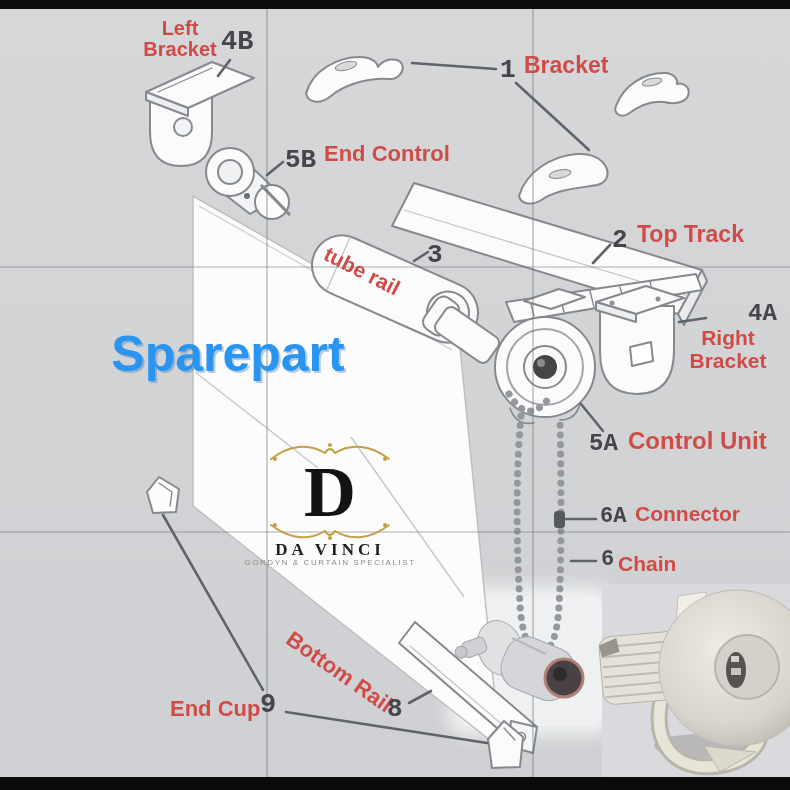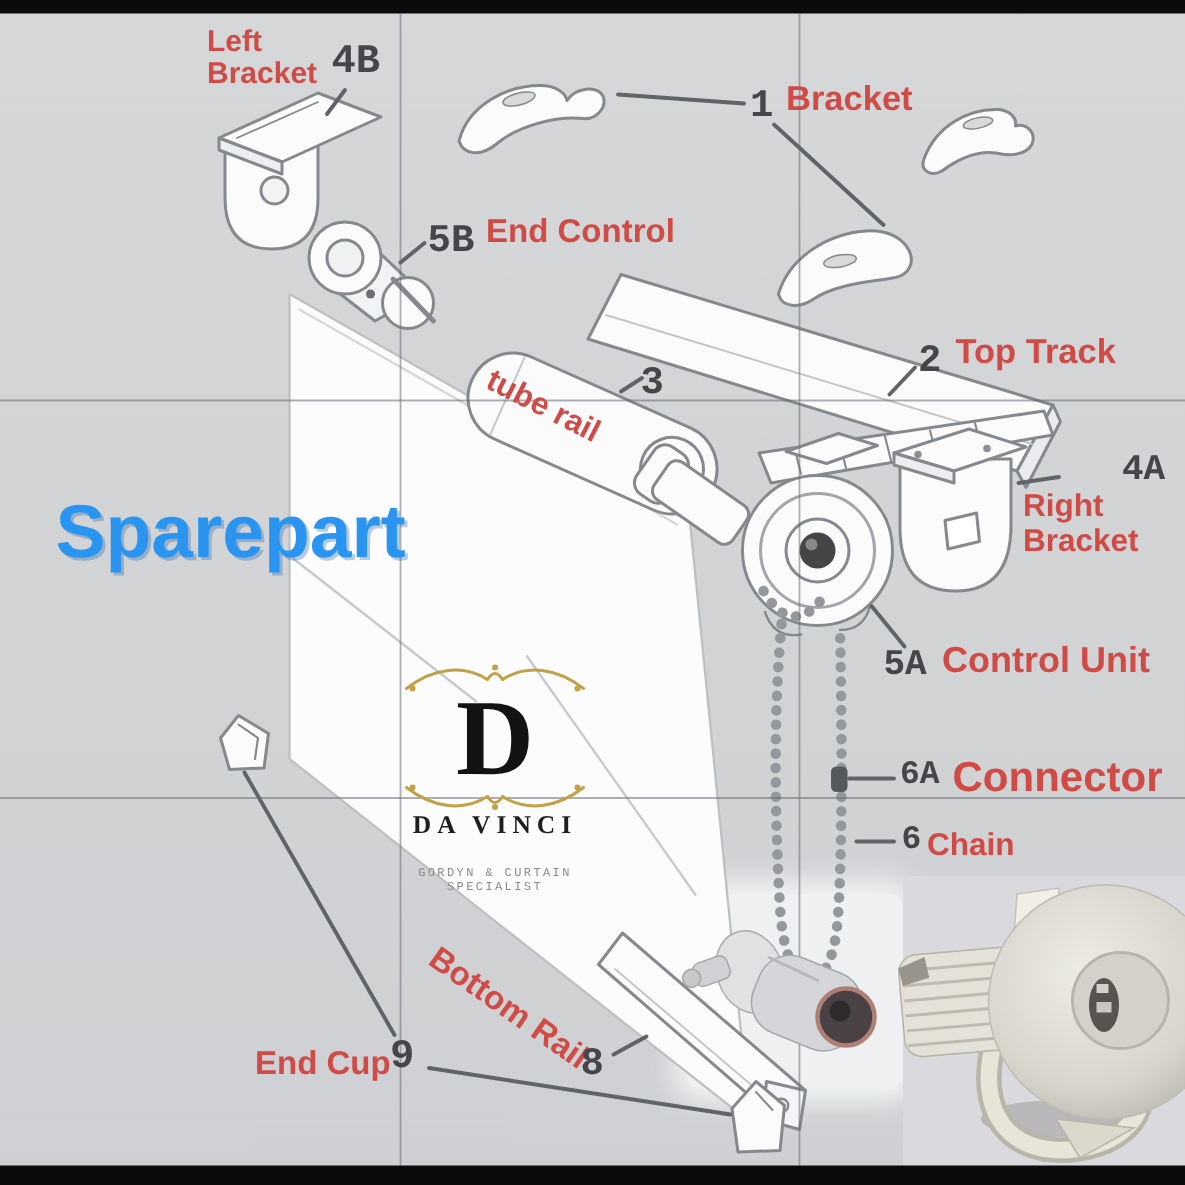--- a/index.html
+++ b/index.html
@@ -10,29 +10,29 @@
   .bar.top{top:0;height:9px;}
   .bar.bottom{top:777px;height:13px;}
   .photo-bg{position:absolute;z-index:1;}
   .photo-bg.big{left:602px;top:584px;width:188px;height:194px;background:#dad9dd;}
   .photo-bg.plug{left:458px;top:596px;width:144px;height:130px;background:#eef0f1;
                  border-radius:10px;box-shadow:0 0 16px 10px #eef0f1;}
   svg.diagram{position:absolute;left:0;top:0;z-index:2;}
   .lbl{position:absolute;z-index:10;font-weight:bold;}
   .r{color:#d14b46;white-space:nowrap;}
   .n{color:#46464a;white-space:nowrap;font-family:Liberation Mono, monospace;}
-  .wrap2{white-space:normal;}
+  .wrap2{white-space:normal;text-align:center;}
   .title{position:absolute;left:37px;top:326px;width:382px;z-index:10;
-         font-weight:bold;font-size:50px;line-height:57px;
+         text-align:center;font-weight:bold;font-size:50px;line-height:57px;
          color:#2995f0;text-shadow:2px 2px 0 rgba(20,90,168,0.30);letter-spacing:0;}
   .brand{position:absolute;left:244px;top:441px;width:172px;z-index:10;text-align:center;
          font-family:"Liberation Serif",serif;color:#1a1a1a;}
   .brand .mono{font-size:72px;line-height:58px;font-weight:bold;color:#131313;}
   .brand .bname{font-size:17px;font-weight:bold;letter-spacing:4px;line-height:17px;color:#1e1e1e;}
-  .brand .tag{font-size:8px;letter-spacing:1.6px;color:#8b8b89;margin-top:20px;font-family:Liberation Mono, monospace;}
+  .brand .tag{font-size:8px;letter-spacing:1.6px;color:#8b8b89;margin-top:0;font-family:Liberation Sans, sans-serif;}
   .orn{display:block;margin:0 auto;}
 </style>
 </head>
 <body>
 
 <div class="stage">
 
   <div class="photo-bg plug"></div>
   <div class="photo-bg big"></div>
 
@@ -223,21 +223,21 @@
   <div class="lbl r" style="left:331px;top:242px;font-size:21px;transform:rotate(27deg);transform-origin:left top">tube rail</div>
   <div class="lbl n" style="left:427px;top:240px;font-size:26px">3</div>
 
   <div class="lbl n" style="left:748px;top:300px;font-size:24px">4A</div>
   <div class="lbl r wrap2" style="left:682px;top:326px;width:92px;font-size:21px;line-height:23px">Right Bracket</div>
 
   <div class="lbl n" style="left:589px;top:430px;font-size:24px">5A</div>
   <div class="lbl r" style="left:628px;top:427px;font-size:24px">Control Unit</div>
 
   <div class="lbl n" style="left:600px;top:504px;font-size:22px">6A</div>
-  <div class="lbl r" style="left:635px;top:502px;font-size:28px">Connector</div>
+  <div class="lbl r" style="left:635px;top:502px;font-size:21px">Connector</div>
 
   <div class="lbl n" style="left:601px;top:547px;font-size:22px">6</div>
   <div class="lbl r" style="left:618px;top:552px;font-size:21px">Chain</div>
 
   <div class="lbl r" style="left:296px;top:626px;font-size:22px;transform:rotate(35deg);transform-origin:left top">Bottom Rail</div>
   <div class="lbl n" style="left:387px;top:694px;font-size:26px">8</div>
 
   <div class="lbl r" style="left:170px;top:696px;font-size:22px">End Cup</div>
   <div class="lbl n" style="left:260px;top:690px;font-size:27px">9</div>
 

